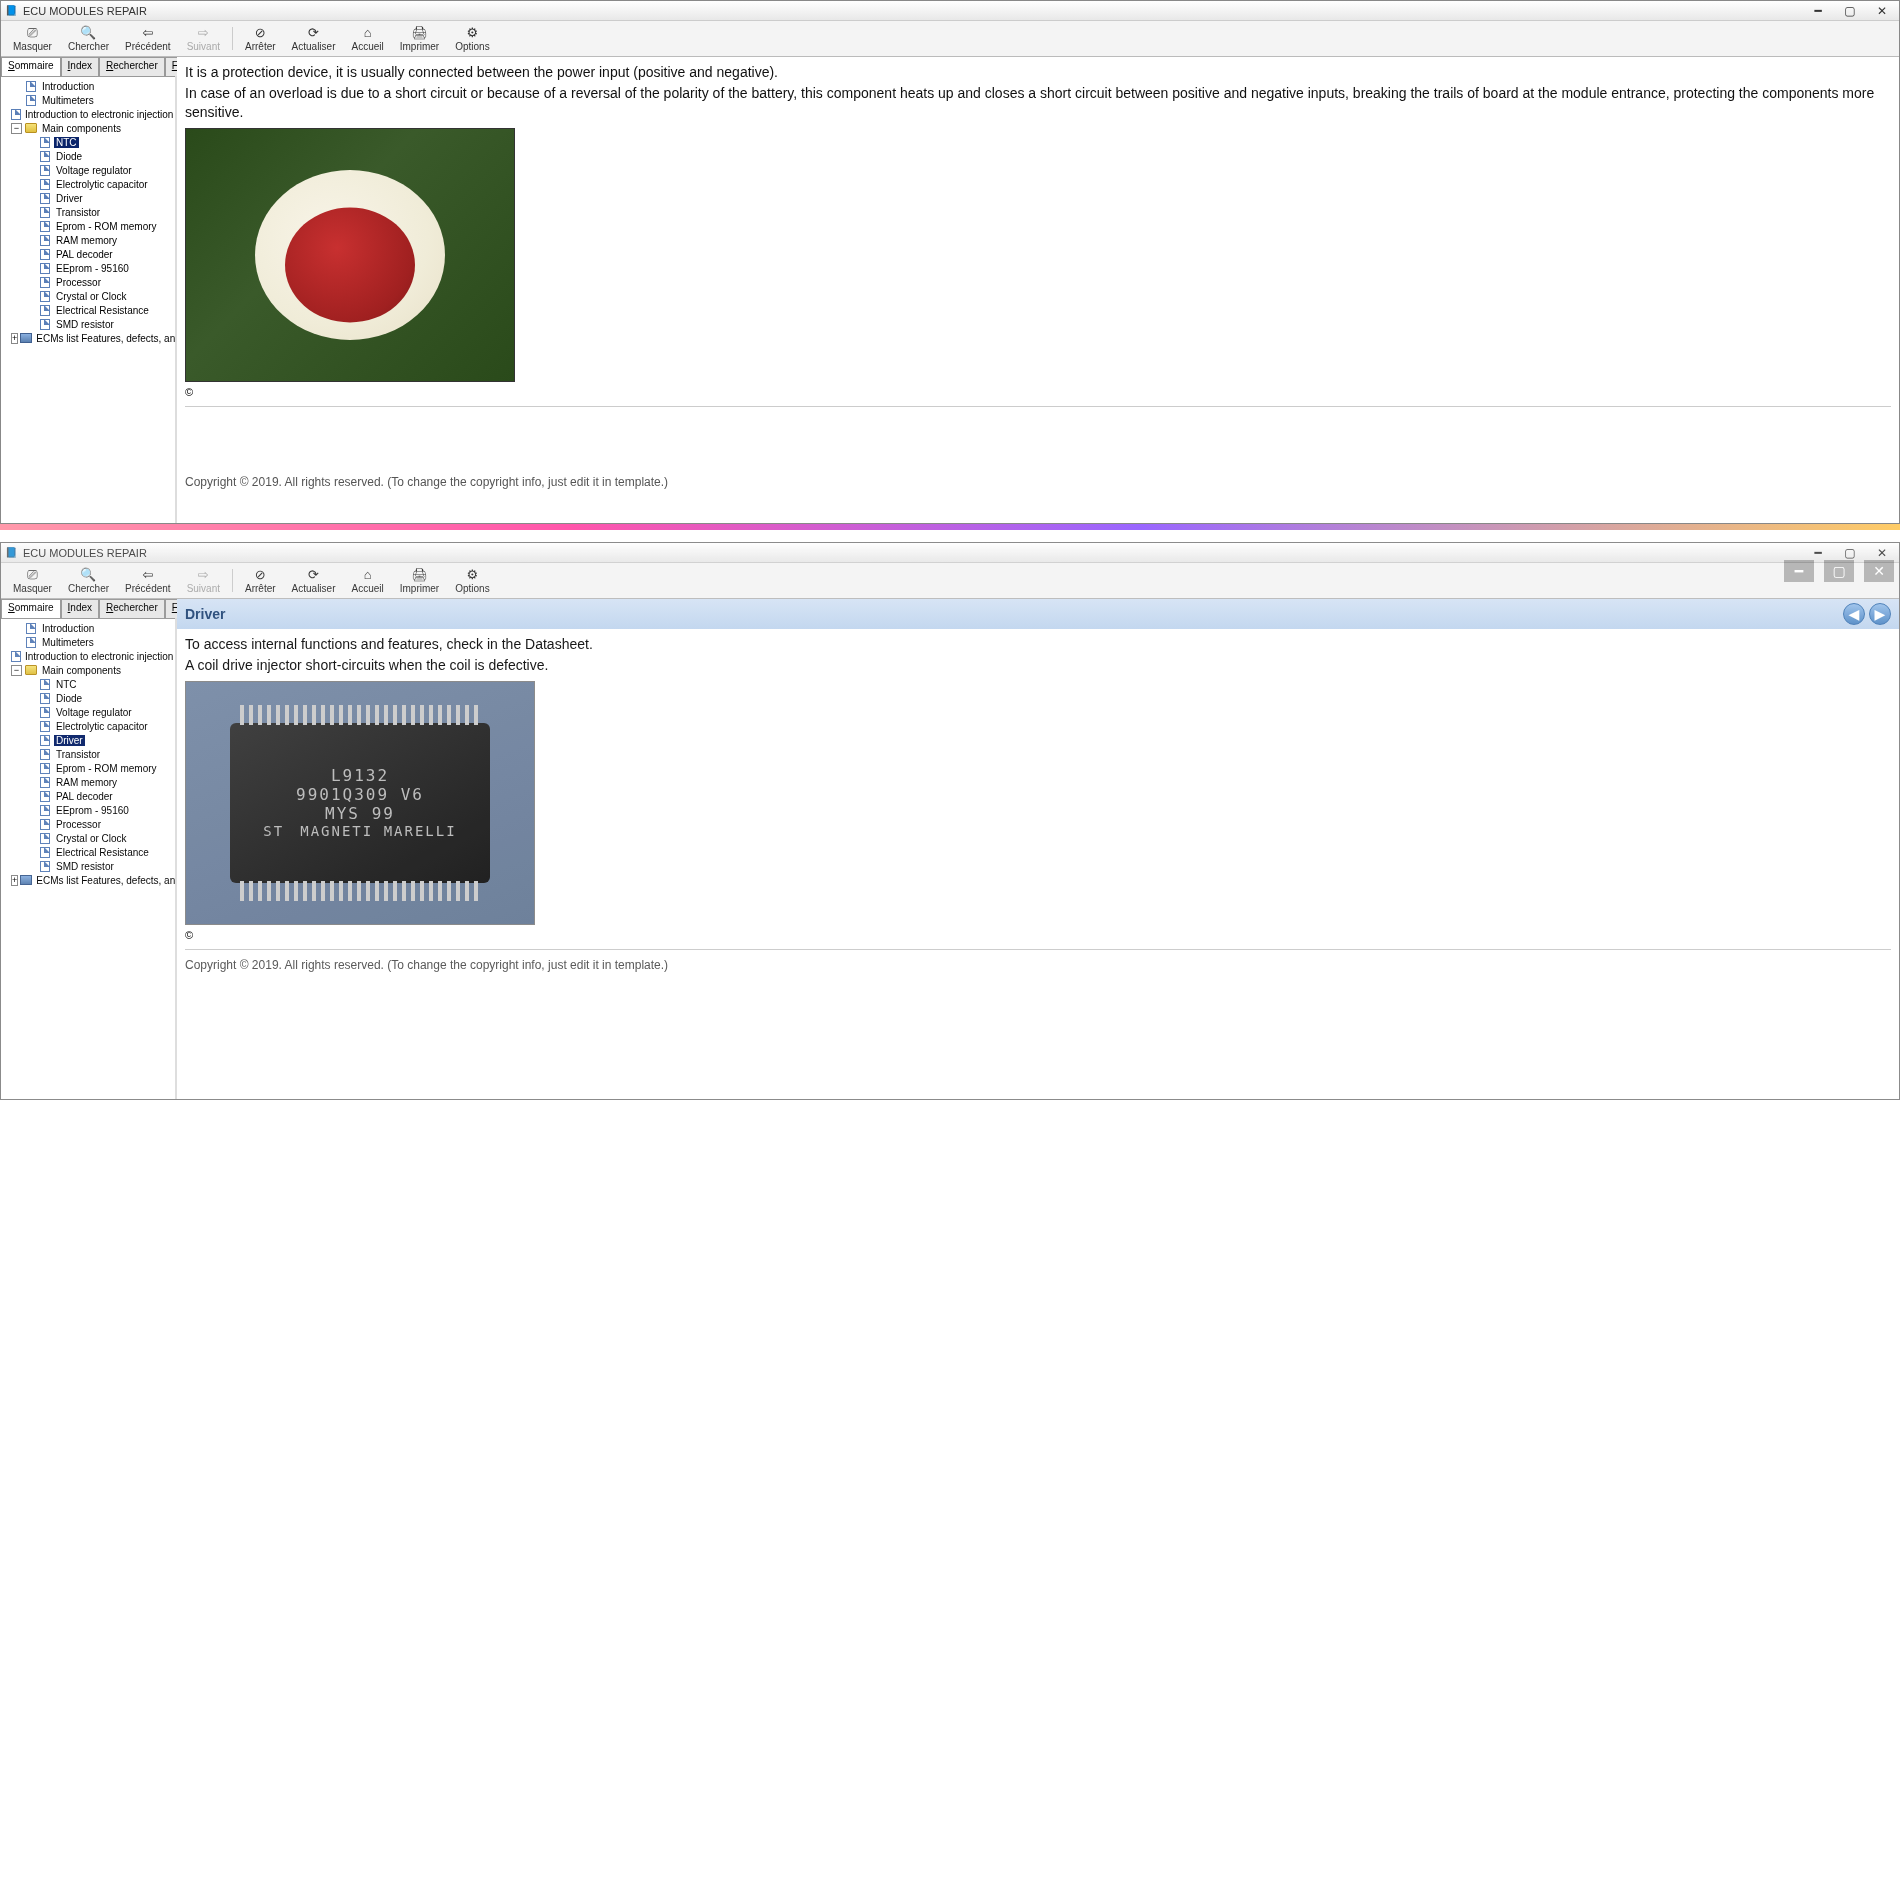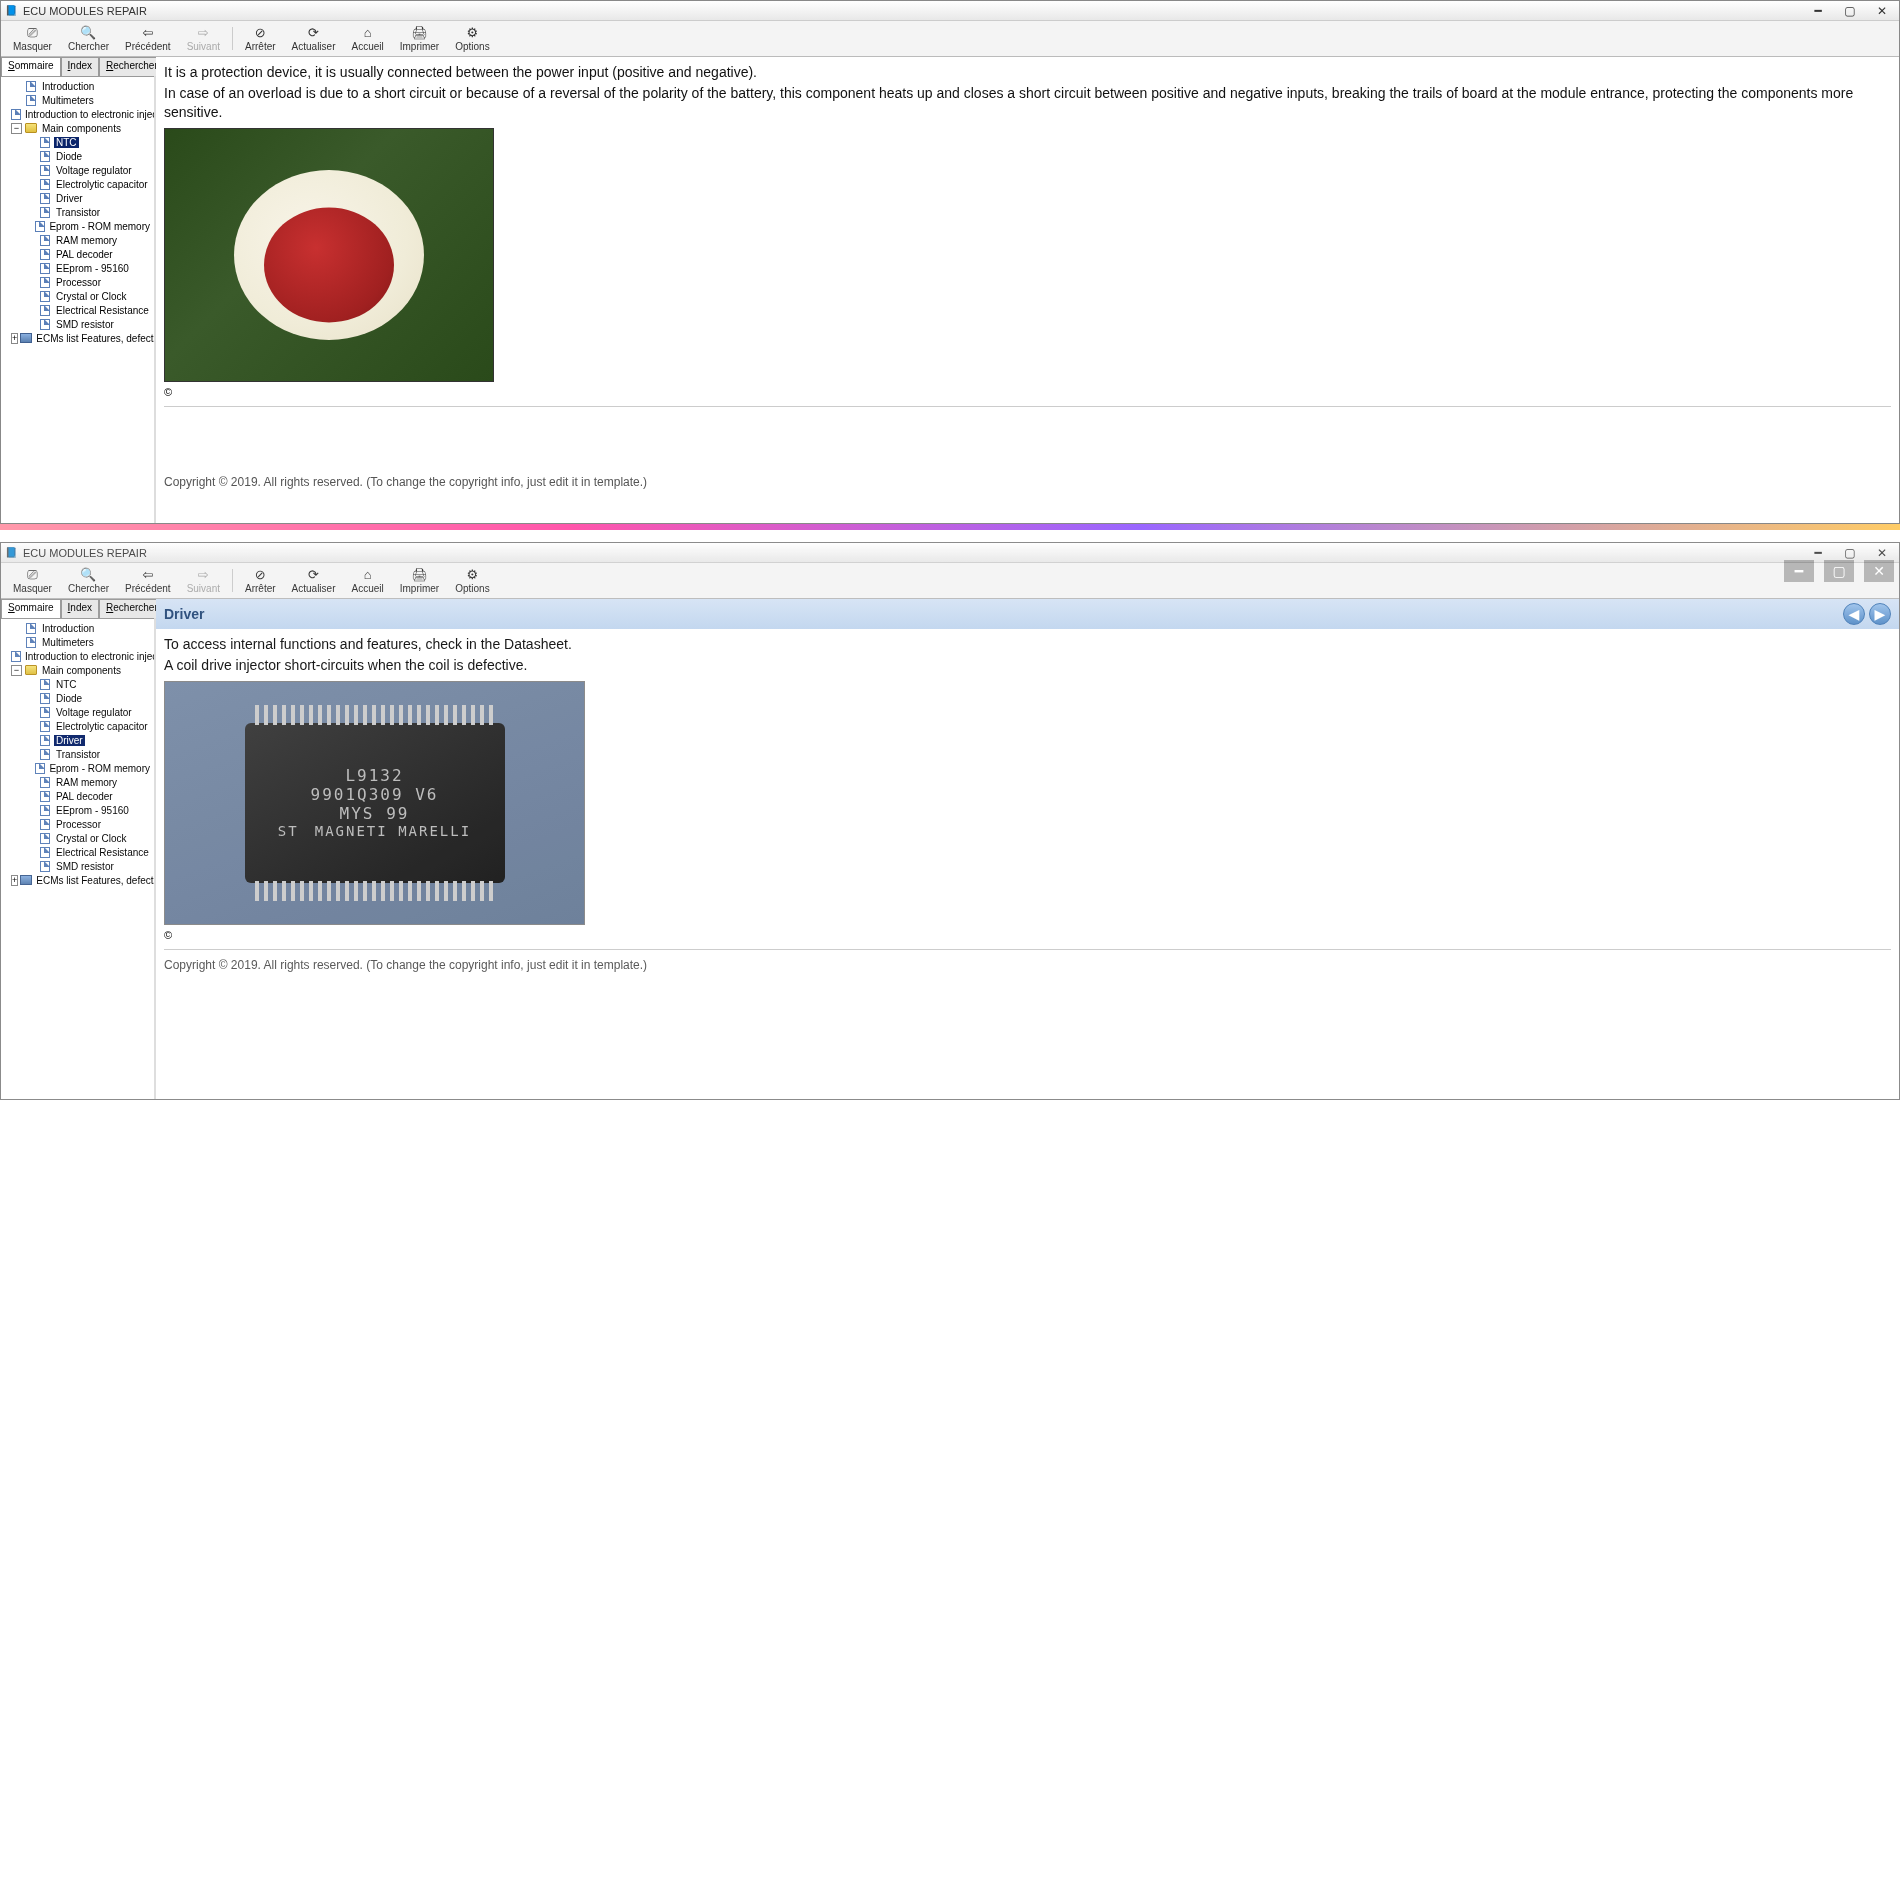--- a/index.html
+++ b/index.html
@@ -19,21 +19,21 @@
   .titlebar .win-btn.close { color: #333; }
   
   .toolbar { display: flex; background: #f4f4f4; border-bottom: 1px solid #bbb; padding: 2px 4px; height: 36px; }
   .toolbar .btn { display: flex; flex-direction: column; align-items: center; justify-content: center; padding: 2px 8px; cursor: pointer; font-size: 10px; color: #333; }
   .toolbar .btn.disabled { color: #aaa; cursor: default; }
   .toolbar .btn .icon { font-size: 13px; margin-bottom: 1px; width: 16px; height: 14px; display: flex; align-items: center; justify-content: center; }
   .toolbar .sep { width: 1px; background: #ccc; margin: 4px 4px; }
   
   .workspace { display: flex; flex: 1; overflow: hidden; }
   
-  .sidebar { width: 155px; background: #fff; border-right: 2px solid #ddd; display: flex; flex-direction: column; }
+  .sidebar { width: 176px; background: #fff; border-right: 2px solid #ddd; display: flex; flex-direction: column; }
   .tabs { display: flex; background: #f0f0f0; border-bottom: 1px solid #999; height: 20px; }
   .tabs .tab { padding: 2px 6px; border: 1px solid #999; border-bottom: none; background: #e8e8e8; font-size: 10px; cursor: pointer; }
   .tabs .tab.active { background: #fff; font-weight: normal; }
   .tabs .tab .u { text-decoration: underline; }
   
   .tree { flex: 1; overflow: auto; padding: 2px; font-size: 10px; }
   .tree-item { display: flex; align-items: center; padding: 1px 0; white-space: nowrap; cursor: pointer; }
   .tree-item .toggle { width: 11px; height: 11px; border: 1px solid #888; display: inline-flex; align-items: center; justify-content: center; font-size: 9px; line-height: 1; margin-right: 2px; background: #fff; }
   .tree-item .spacer { width: 13px; display: inline-block; }
   .tree-item .icon { width: 14px; height: 12px; margin-right: 2px; display: inline-flex; align-items: center; justify-content: center; }
@@ -52,21 +52,21 @@
   .nav-arrow { width:22px; height:22px; border-radius:50%; background:linear-gradient(#9ec3ec,#5a8fc8); display:flex; align-items:center; justify-content:center; color:#fff; font-size:14px; cursor:pointer; border:1px solid #4a7fb8;}
   
   .body-text { font-size: 14px; line-height: 1.35; color: #111; }
   .body-text p { margin-bottom: 2px; }
   
   .figure { margin-top: 6px; }
   .figure.ntc-photo { width: 330px; height: 254px; background: linear-gradient(135deg,#2a4a1a 0%,#3a5a2a 40%,#2a4a1a 100%); border: 1px solid #333; position: relative; overflow:hidden; }
   .ntc-photo::before { content:""; position:absolute; left:50%; top:50%; width:190px; height:170px; transform:translate(-50%,-50%); border-radius:50%; background:radial-gradient(ellipse at 40% 40%, #f8f4e8 0%, #f0ecd8 60%, #e8e0c8 100%); }
   .ntc-photo::after { content:""; position:absolute; left:50%; top:54%; width:130px; height:115px; transform:translate(-50%,-50%); border-radius:50%; background:radial-gradient(circle at 40% 35%, #c83030 0%, #a02020 70%, #801818 100%); }
   
-  .figure.driver-photo { width:421px; height:244px; background:linear-gradient(160deg,#7a8da8 0%, #6a7d98 100%); border:1px solid #888; position:relative; overflow:hidden; display:flex; align-items:center; justify-content:center;}
+  .figure.driver-photo { width:350px; height:244px; background:linear-gradient(160deg,#7a8da8 0%, #6a7d98 100%); border:1px solid #888; position:relative; overflow:hidden; display:flex; align-items:center; justify-content:center;}
   .chip { width:260px; height:160px; background:linear-gradient(150deg,#3a3a3a,#1a1a1a); border-radius:6px; position:relative; display:flex; flex-direction:column; align-items:center; justify-content:center; color:#bbb; font-family:monospace; font-size:16px; letter-spacing:2px;}
   .chip::before, .chip::after { content:""; position:absolute; left:10px; right:10px; height:20px; background: repeating-linear-gradient(90deg,#ccc 0 4px,transparent 4px 9px);}
   .chip::before { top:-18px; }
   .chip::after { bottom:-18px; }
   .chip .brand { display:flex; gap:16px; align-items:center; font-size:14px; }
   
   .copyright-mark { font-size: 11px; margin-top: 4px; }
   hr.divider { margin: 8px 0; border: none; border-top: 1px solid #ccc; }
   .footer-text { font-size: 12px; color: #555; }
   

